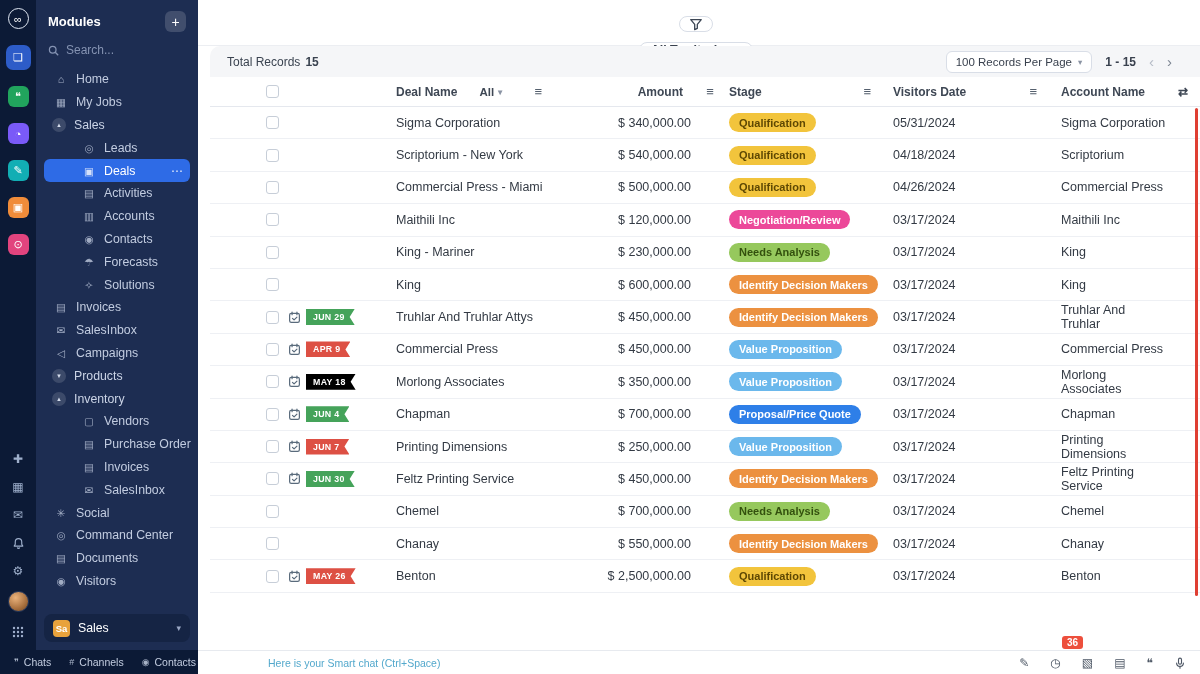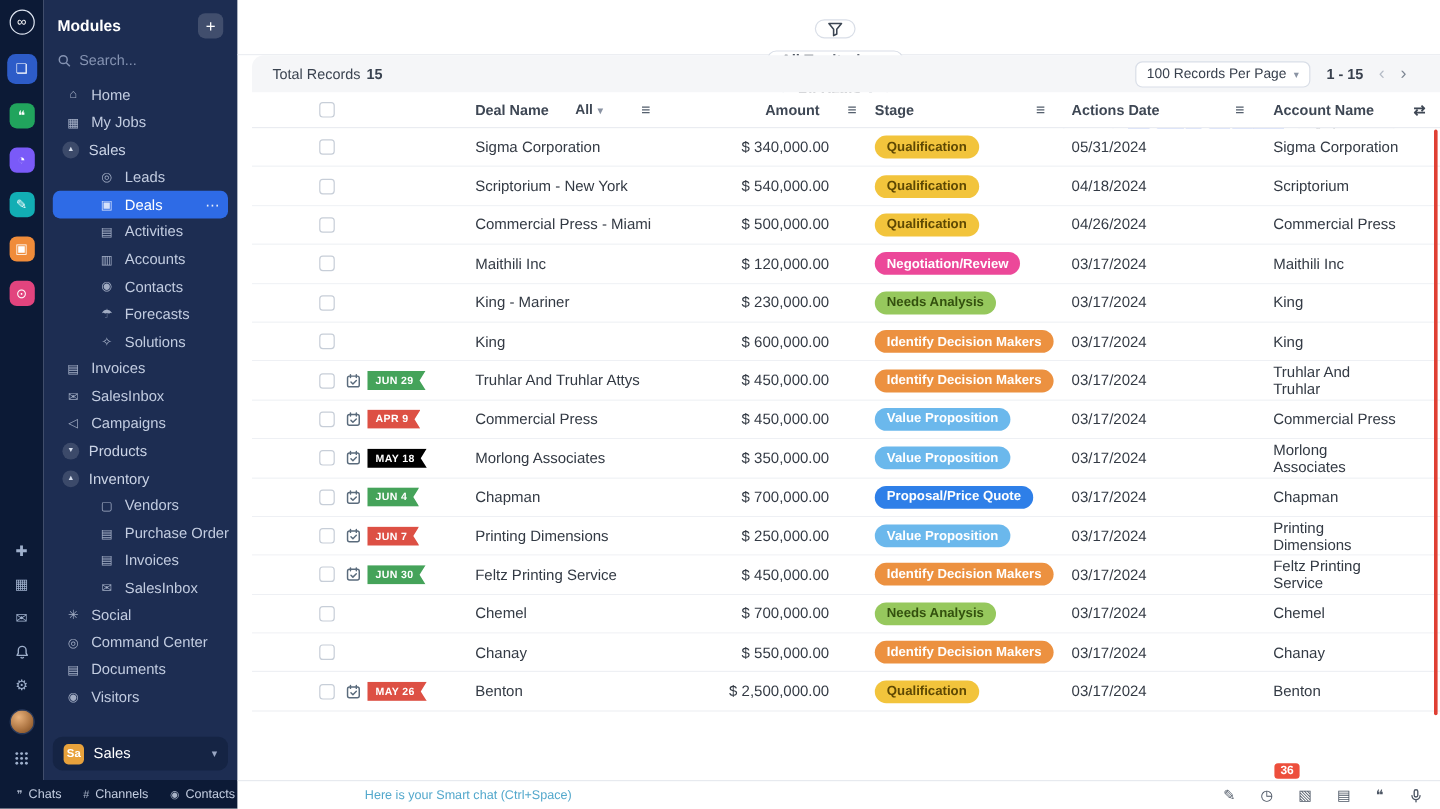--- a/index.html
+++ b/index.html
@@ -83,21 +83,21 @@
   .c-account { padding-left:16px; }
 
   .red-scroll { position:absolute; right:2px; top:108px; width:3px; height:488px; background:#DF3F33; border-radius:3px; cursor:pointer; }
 
   
   .badge36 { position:absolute; left:1062px; top:636px; background:#ED4F3C; color:#fff; font-size:10px; font-weight:700; padding:1px 5px; border-radius:3px; z-index:6; }
   .bottombar { position:absolute; left:0; bottom:0; width:1200px; height:24px; display:flex; z-index:5; }
   .bb-left { width:198px; flex-shrink:0; background:#0C1A36; display:flex; align-items:center; gap:18px; padding-left:14px; }
   .bb-item { display:flex; align-items:center; gap:5px; color:#C3CDE0; font-size:10.5px; cursor:pointer; }
   .bb-item .g { font-size:9px; opacity:.85; }
-  .bb-right { flex:1; background:#fff; border-top:1px solid #E7EAEF; display:flex; align-items:center; padding:0 14px 0 106px; }
+  .bb-right { flex:1; background:#fff; border-top:1px solid #E7EAEF; display:flex; align-items:center; padding:0 14px 0 70px; }
   .smart-chat { color:#53A8CC; font-size:10.5px; cursor:text; }
   .bb-icons { margin-left:auto; display:flex; align-items:center; gap:21px; color:#4C5664; font-size:12px; }
   .bb-icons span { cursor:pointer; display:flex; align-items:center; }
 </style>
 </head>
 <body>
 
 <div class="app">
   <nav class="rail">
     <div class="rail-top" id="rail-top">
@@ -316,21 +316,21 @@
             <span>Amount</span>
           </div>
         <div class="hc">
             <span class="hamb">≡</span>
           </div>
         <div class="hcell">
           <span>Stage</span>
           <span class="hamb">≡</span>
         </div>
         <div class="hcell cpadl">
-          <span>Actions Date</span>
+          <span>Visitors Date</span>
           <span class="hamb">≡</span>
         </div>
         <div class="hcell cpadl2">
           <span>Account Name</span>
         </div>
         <div class="hc">
             <span class="colmg">⇄</span>
           </div>
       </div>
 

